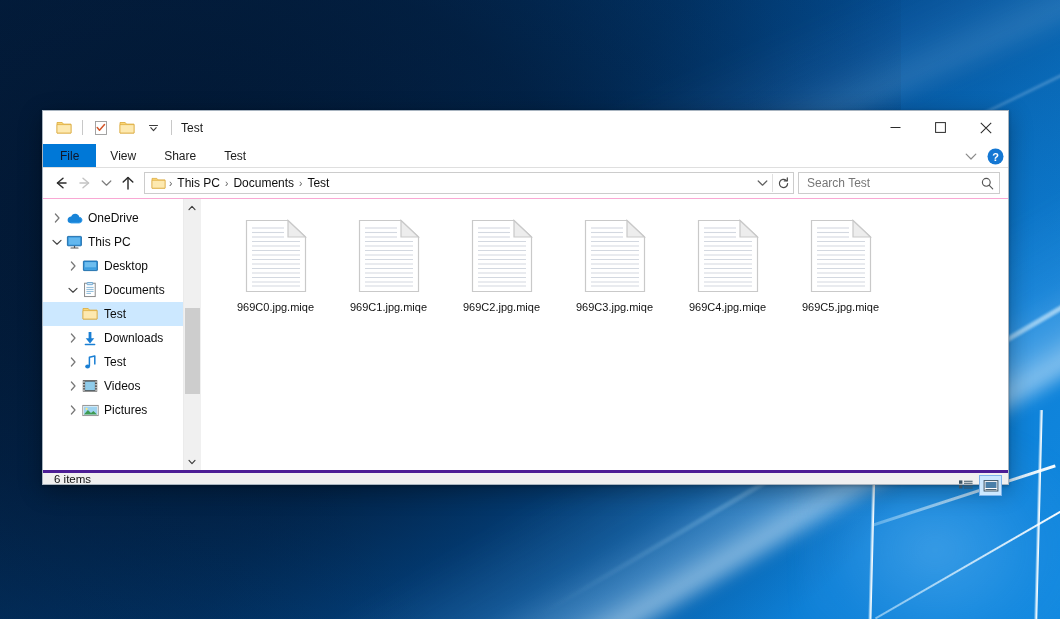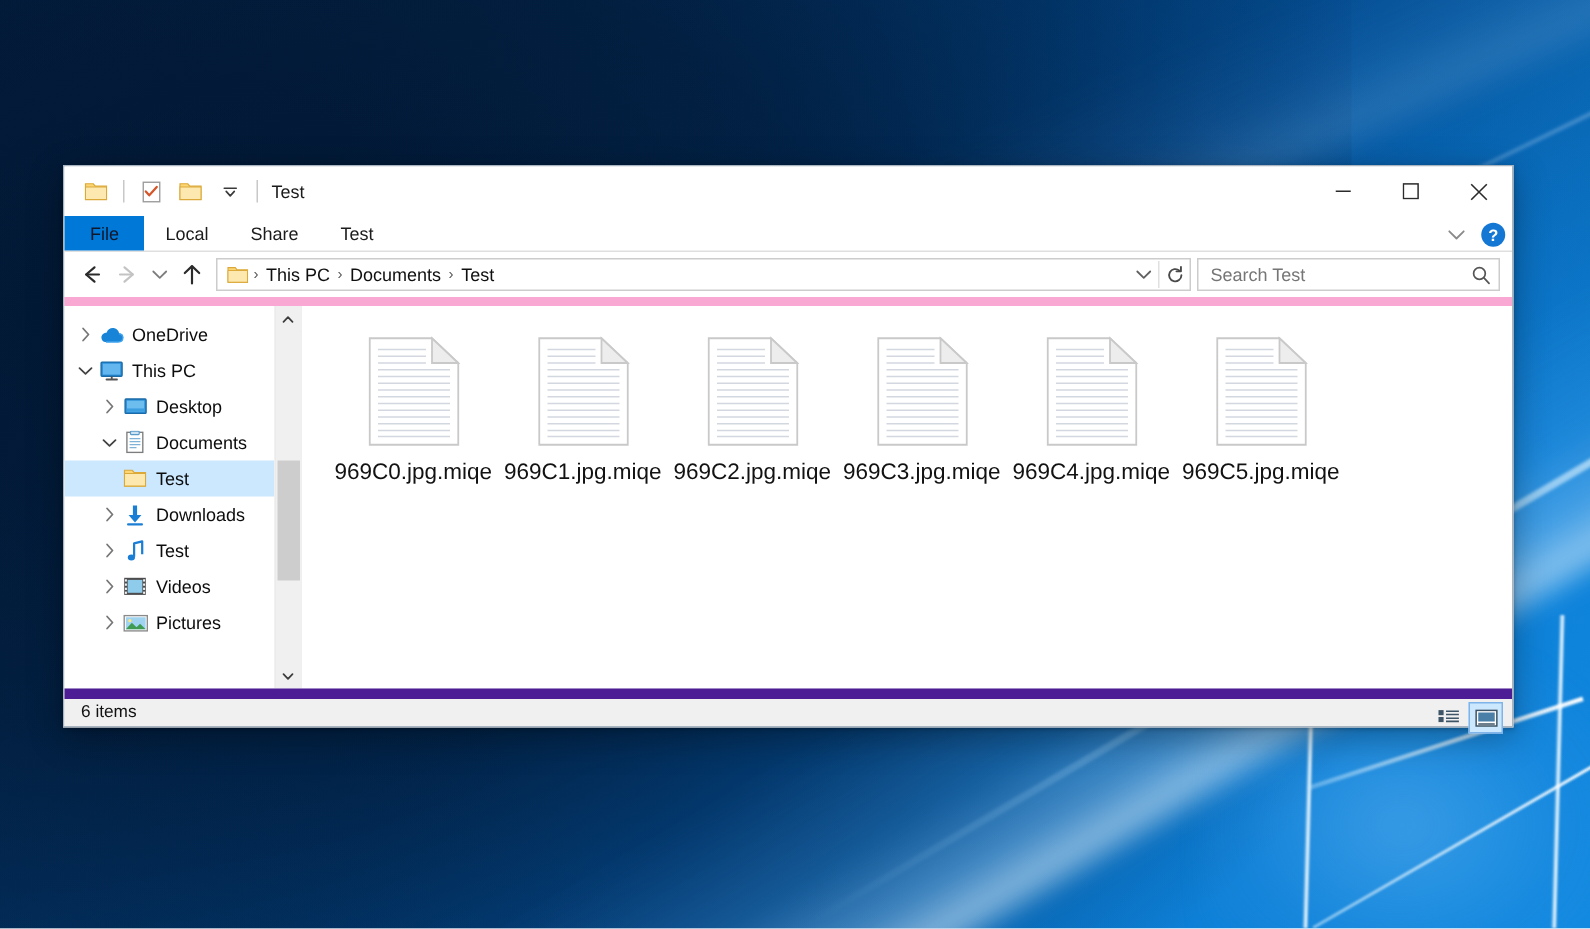--- a/index.html
+++ b/index.html
@@ -235,21 +235,21 @@
     flex: 1 1 auto; border: none; outline: none;
     font-family: "Liberation Sans", sans-serif;
     font-size: 12px; color: #333; background: transparent;
     min-width: 0;
   }
   .searchbox input::placeholder { color: #767676; }
 
   
   .body {
     flex: 1 1 auto; display: flex; min-height: 0;
-    border-top: 6px solid #f9a8d4;
+    border-top: 1px solid #f9a8d4;
   }
   .navpane {
     width: 158px; flex: none;
     background: #ffffff;
     display: flex;
     border-right: 1px solid #dfdfdf;
     position: relative;
   }
   .navtree {
     flex: 1 1 auto; padding-top: 7px;
@@ -307,30 +307,30 @@
     width: 113px; height: 118px;
     display: flex; flex-direction: column;
     align-items: center;
     padding-top: 4px;
   }
   .fi-iconwrap {
     width: 76px; height: 82px;
     display: flex; align-items: center; justify-content: center;
   }
   .fi-label {
-    font-size: 15px; color: #121212;
+    font-size: 11px; color: #121212;
     margin-top: 4px; text-align: center;
     white-space: nowrap;
   }
 
   
   .statusbar {
-    height: 25px; flex: none;
+    height: 14px; flex: none;
     background: #f0f0f0;
-    border-top: 7px solid #4c1d95;
+    border-top: 3px solid #4c1d95;
     display: flex; align-items: center;
     padding: 0 4px 0 11px;
     position: relative;
   }
   .status-text { font-size: 11.5px; color: #111; }
   .view-toggles {
     position: absolute; right: 6px; top: 0; height: 25px;
     display: flex; align-items: center; gap: 2px;
   }
   .vt-btn {
@@ -403,21 +403,21 @@
         <div class="wc-btn close">
           <svg width="12" height="12" viewBox="0 0 12 12">
               <path d="M0.8 0.8l10.4 10.4M11.2 0.8L0.8 11.2" stroke="#2b2b2b" stroke-width="1.05"></path>
             </svg>
         </div>
       </div>
     </div>
 
     <div class="ribbonbar">
       <div class="tab file">File</div>
-      <div class="tab">Local</div>
+      <div class="tab">View</div>
       <div class="tab">Share</div>
       <div class="tab">Test</div>
       <div class="ribbon-right">
         <div class="ribbon-chevron">
           <svg width="12" height="9" viewBox="0 0 12 9">
               <path d="M1.2 2.2L6 7 10.8 2.2" fill="none" stroke="#8a8a8a" stroke-width="1.2" stroke-linecap="round" stroke-linejoin="round"></path>
             </svg>
         </div>
         <div class="help-btn">
           <svg width="17" height="17" viewBox="0 0 17 17">

